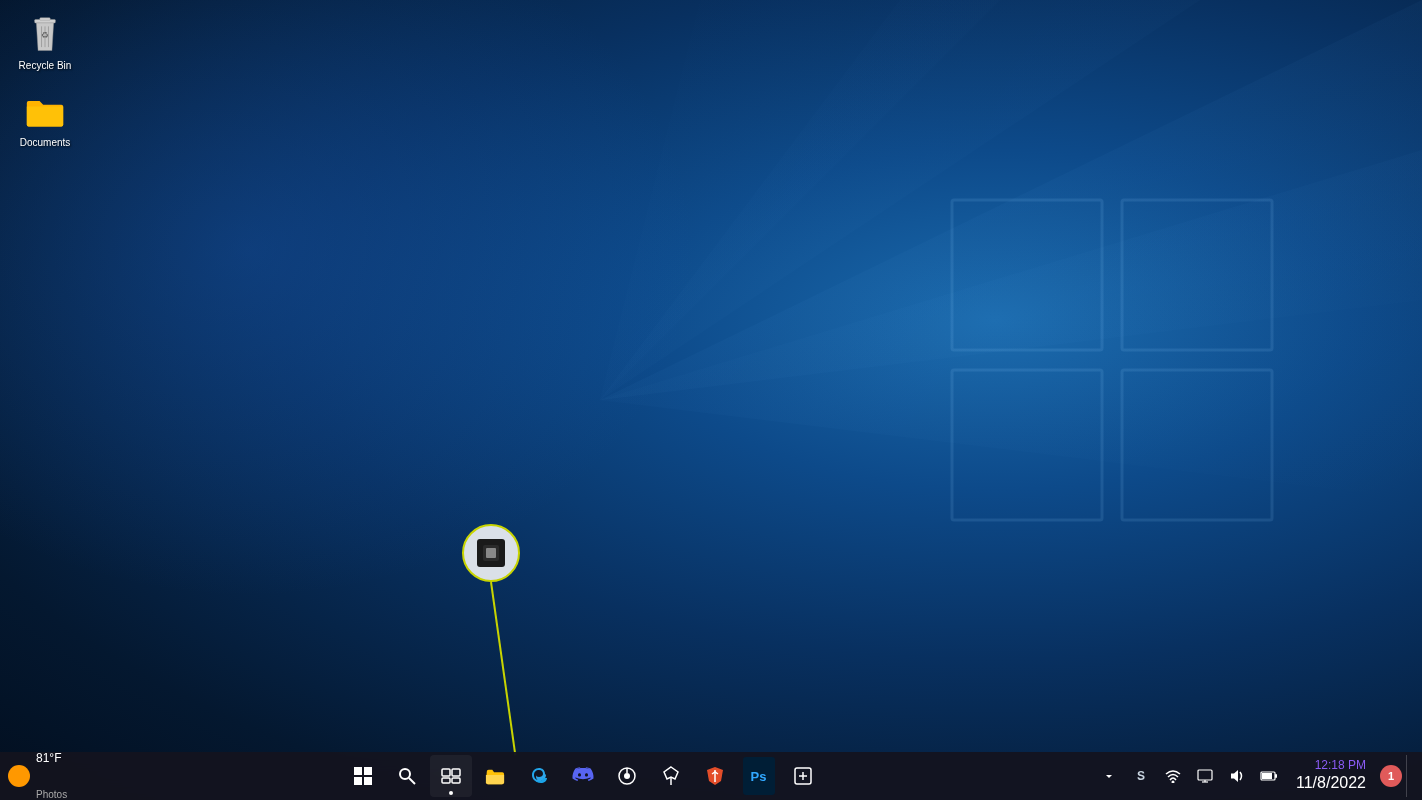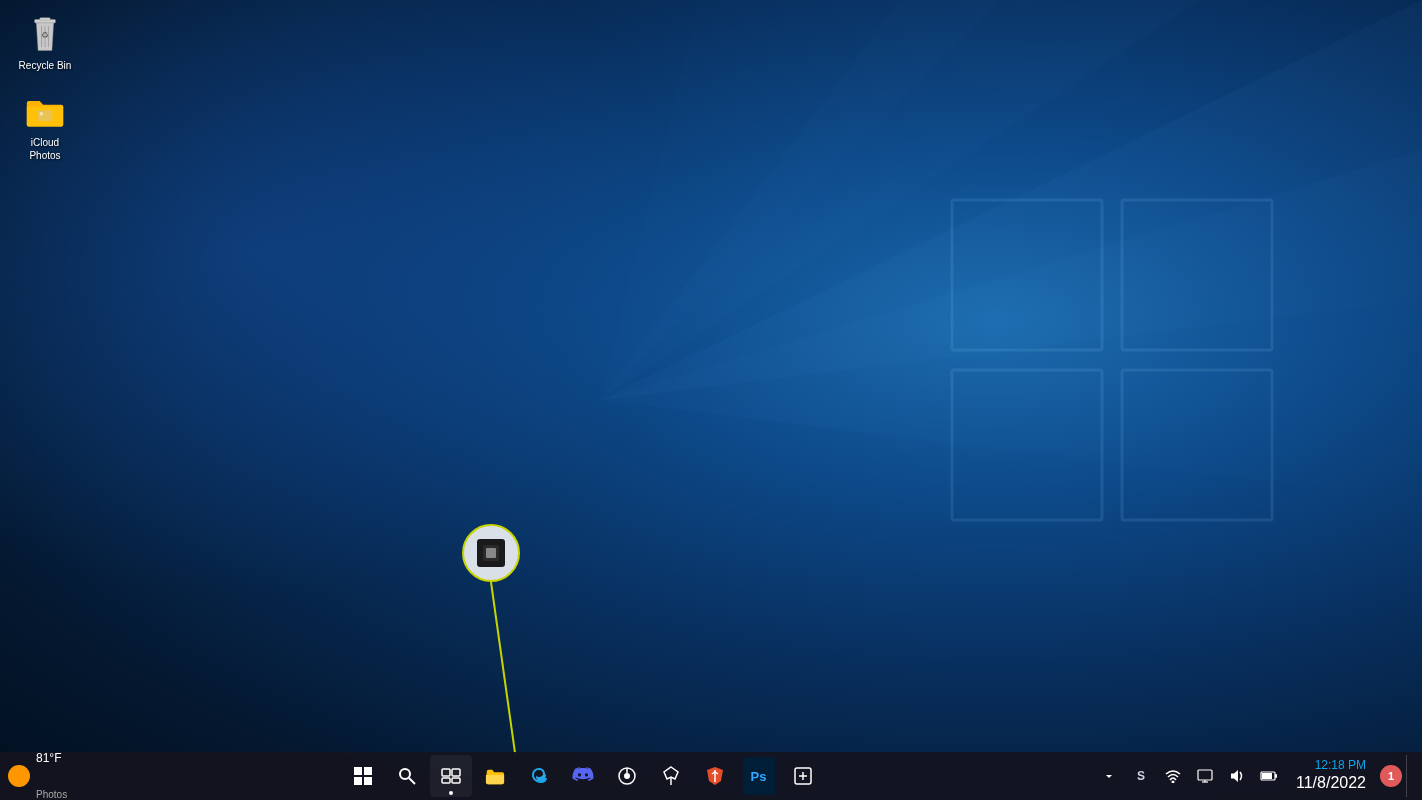--- a/index.html
+++ b/index.html
@@ -234,21 +234,21 @@
     .clock-area {
       display: flex;
       flex-direction: column;
       align-items: flex-end;
       padding: 0 8px;
       cursor: pointer;
       line-height: 1.3;
     }
 
     .clock-time {
-      color: #0ea5e9;
+      color: #8b5cf6;
       font-size: 12px;
     }
 
     .clock-date {
       color: white;
       font-size: 16px;
     }
 
     .notification-badge {
       width: 22px;
@@ -340,33 +340,30 @@
           <line x1="20" y1="12" x2="20" y2="36" stroke="#999" stroke-width="1"></line>
           <line x1="24" y1="12" x2="24" y2="36" stroke="#999" stroke-width="1"></line>
 
           <text x="20" y="26" font-size="10" text-anchor="middle" fill="#666">♻</text>
         </svg>
       </div>
       <span class="icon-label">Recycle Bin</span>
     </div>
 
 
-
     <div class="desktop-icon">
       <div class="icon-img">
-        <svg class="icloud-icon" viewBox="0 0 44 36" fill="none" xmlns="http://www.w3.org/2000/svg">
+        <svg class="folder-icon" viewBox="0 0 44 36" fill="none" xmlns="http://www.w3.org/2000/svg">
           <path d="M2 8 Q2 6 4 6 L16 6 L20 10 L40 10 Q42 10 42 12 L42 32 Q42 34 40 34 L4 34 Q2 34 2 32 Z" fill="#FFB300"></path>
           <path d="M2 12 L2 32 Q2 34 4 34 L40 34 Q42 34 42 32 L42 12 Z" fill="#FFC107"></path>
-
-          <rect x="14" y="16" width="16" height="12" rx="1" fill="rgba(200,200,200,0.4)"></rect>
-          <circle cx="18" cy="20" r="2" fill="rgba(255,255,255,0.5)"></circle>
-        </svg>
-      </div>
-      <span class="icon-label">iCloud Photos</span>
+        </svg>
+      </div>
+      <span class="icon-label">Documents</span>
     </div>
+
 
   </div>
 
   <div class="cursor-circle">
     <div class="cursor-circle-inner">
       <svg width="22" height="22" viewBox="0 0 22 22">
         <rect x="3" y="3" width="16" height="16" rx="2" fill="#2a2a2a"></rect>
         <rect x="6" y="6" width="10" height="10" rx="1" fill="#888"></rect>
       </svg>
     </div>

